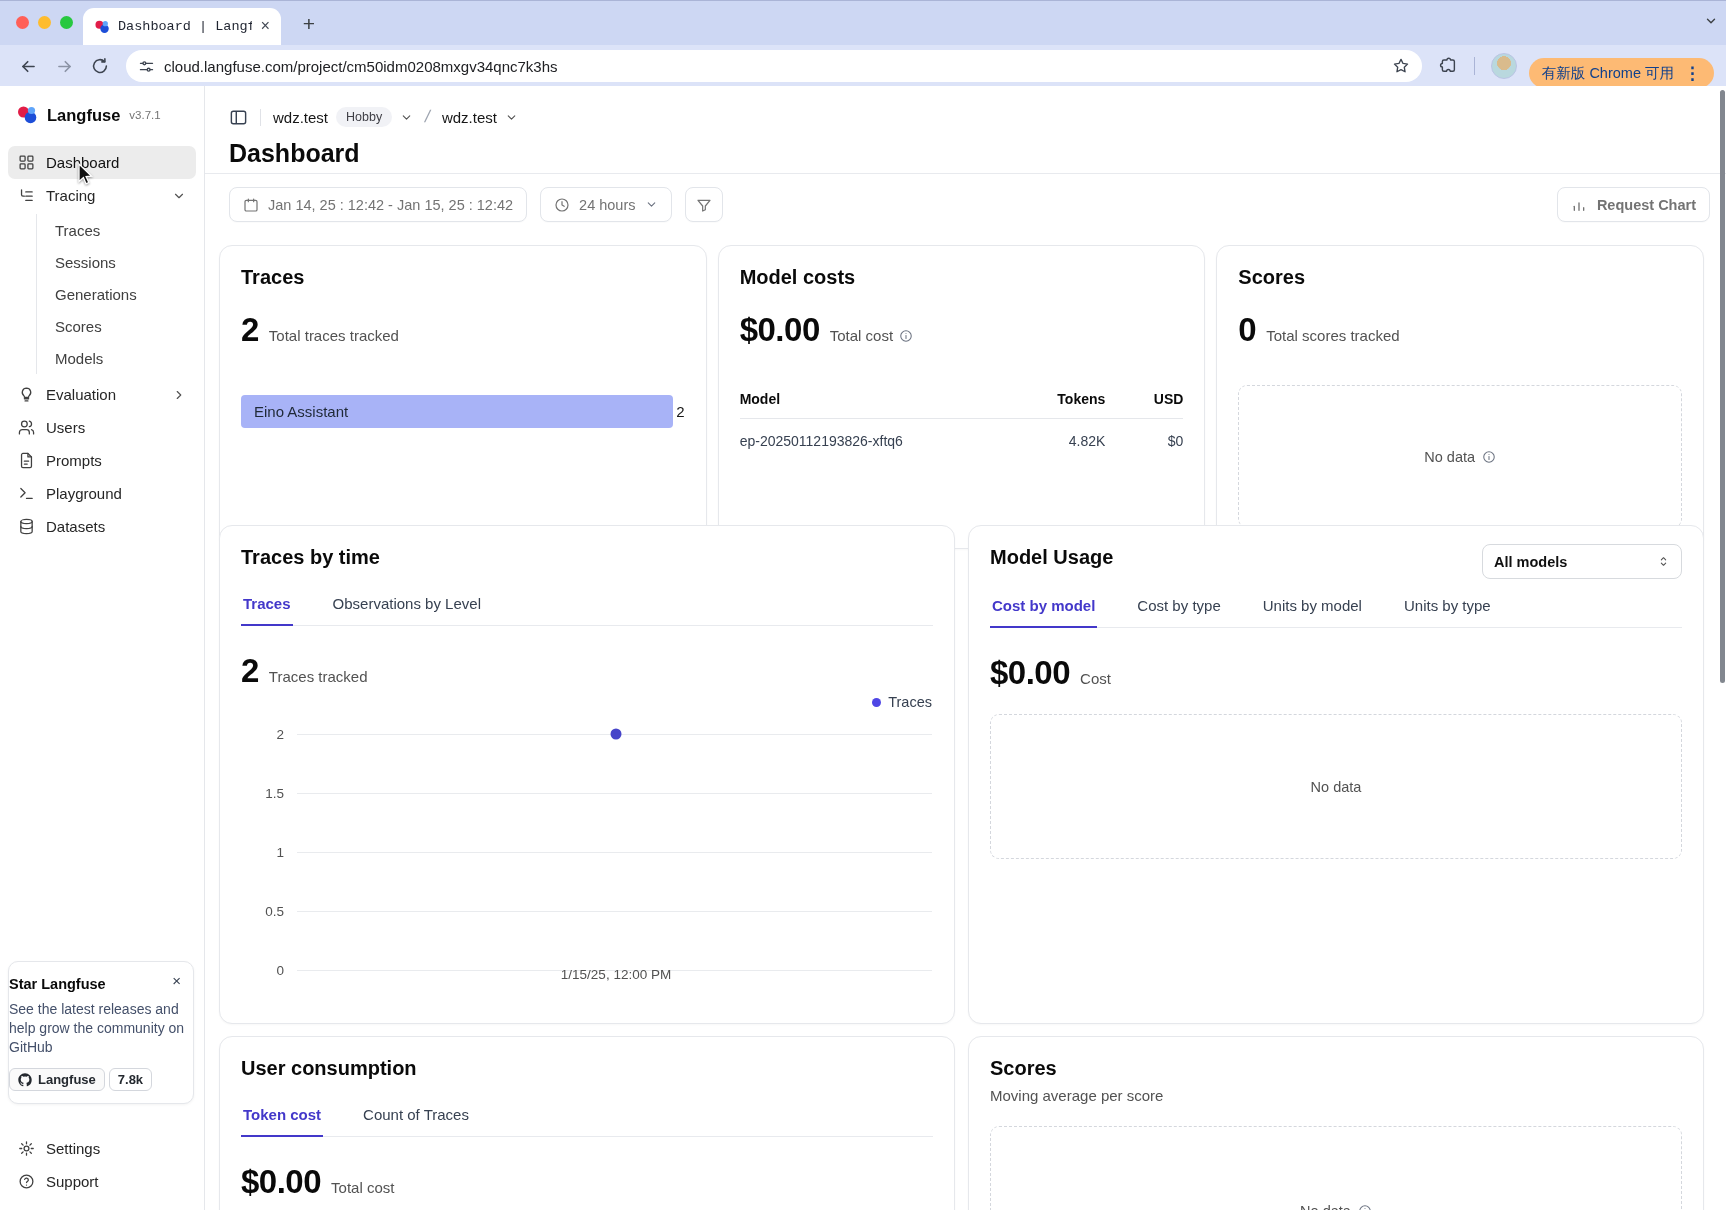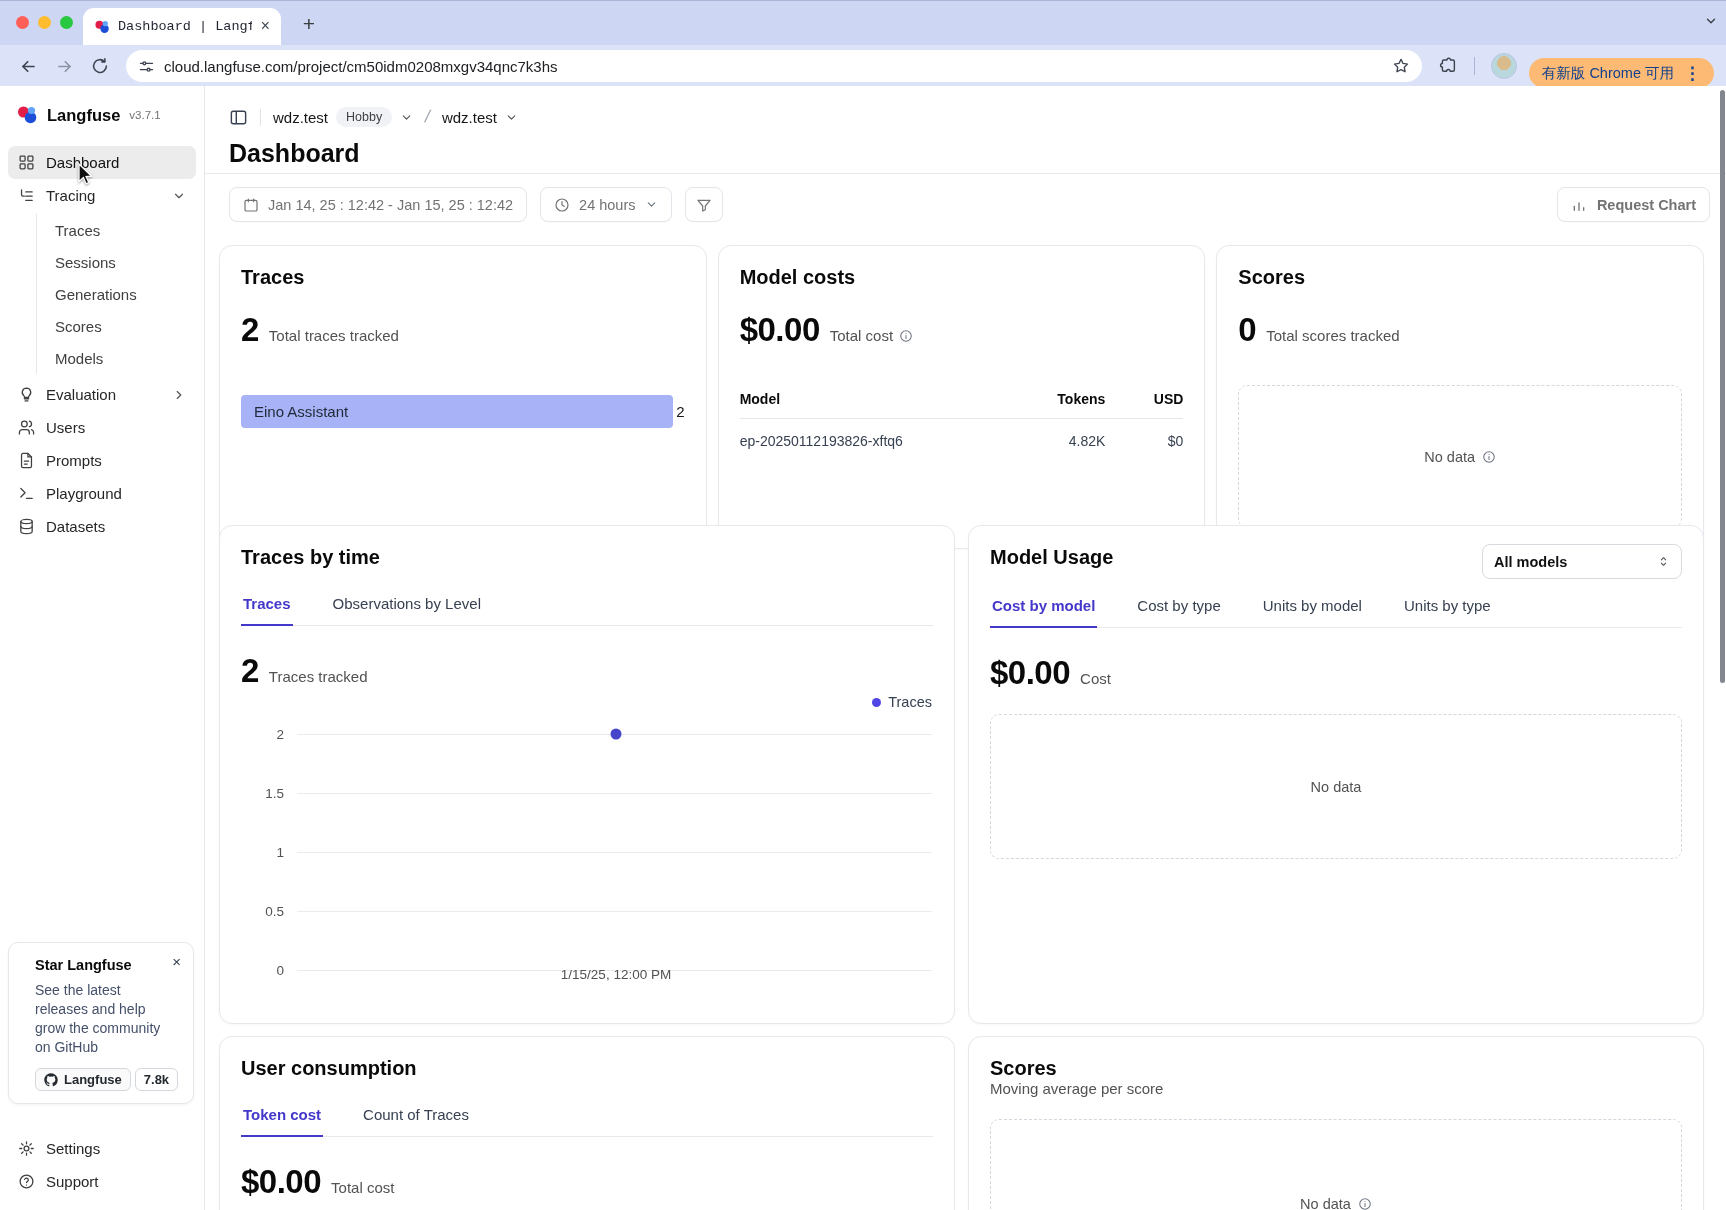--- a/index.html
+++ b/index.html
@@ -36,21 +36,21 @@
 .brand { font-size:16.5px; font-weight:700; color:#0a0a0a; }
 .version { font-size:11.5px; color:#737373; }
 .nav { padding:8px; }
 .nav-item { display:flex; align-items:center; gap:11px; height:33px; padding:0 10px; border-radius:7px; font-size:15px; color:#262626; cursor:default; }
 .nav-item.active { background:#ececec; font-weight:500; color:#111; }
 .nav-item .spacer { margin-left:auto; }
 .nav-icon { color:#404040; }
 .sub { margin:2px 0 4px 28px; border-left:1px solid #e5e7eb; }
 .sub-item { height:32px; display:flex; align-items:center; padding-left:18px; font-size:15px; color:#404040; }
 .sidebar-bottom { position:absolute; bottom:0; left:0; right:0; }
-.star-card { margin:0 10px 28px 8px; border:1px solid #e5e7eb; border-radius:10px; background:#fff; box-shadow:0 1px 3px rgba(0,0,0,.05); padding:14px 26px 12px; position:relative; }
+.star-card { margin:0 10px 28px 8px; border:1px solid #e5e7eb; border-radius:10px; background:#fff; box-shadow:0 1px 3px rgba(0,0,0,.05); padding:14px 0 12px; position:relative; }
 .star-title { font-size:14.5px; font-weight:700; color:#0a0a0a; margin-bottom:8px; }
 .star-body { font-size:14px; line-height:1.35; color:#44506a; margin-bottom:11px; }
 .star-close { position:absolute; top:11px; right:12px; font-size:15px; color:#374151; line-height:1; }
 .gh-row { display:flex; gap:4px; align-items:center; }
 .gh-btn { display:flex; align-items:center; gap:6px; border:1px solid #d4d7dd; border-radius:6px; background:#fafafa; padding:3px 8px; font-size:13px; font-weight:700; color:#24292f; }
 .gh-count { border:1px solid #d4d7dd; border-radius:6px; background:#fff; padding:3px 8px; font-size:13px; font-weight:700; color:#24292f; }
 .foot-list { padding:0 8px 12px; }
 
 
 .main { position:absolute; top:0; left:205px; width:1521px; height:100%; }
@@ -99,21 +99,21 @@
 .legend { position:absolute; top:168px; right:22px; display:flex; align-items:center; gap:7px; font-size:14.5px; color:#374151; }
 .legend-dot { width:9px; height:9px; border-radius:50%; background:#4f46e5; }
 .gl { position:absolute; left:77px; right:22px; height:1px; background:#e9ebee; }
 .ytick { position:absolute; left:0; width:64px; text-align:right; font-size:13.5px; color:#525252; transform:translateY(-50%); }
 .dp { position:absolute; width:11px; height:11px; border-radius:50%; background:#4644c9; transform:translate(-50%,-50%); }
 .xlabel { position:absolute; top:441px; left:396px; transform:translateX(-50%); font-size:13.5px; color:#525252; }
 
 .mu-head { display:flex; align-items:flex-start; justify-content:space-between; }
 .select { width:200px; height:35px; border:1px solid #d7dade; border-radius:8px; display:flex; align-items:center; justify-content:space-between; padding:0 11px; font-size:14.5px; color:#111; font-weight:600; margin-top:-2px; }
 .dash-mu { margin-top:22px; height:145px; }
-.sub-caption { font-size:15px; color:#525252; }
+.sub-caption { font-size:15px; color:#525252; margin-top:7px; }
 .dash-sb { margin-top:22px; height:170px; }
 
 .scroll-thumb { position:absolute; top:4px; right:1px; width:5px; height:593px; background:#82878f; border-radius:3px; }
 .cursor { position:absolute; left:74px; top:162px; filter:drop-shadow(0 1px 1px rgba(0,0,0,.4)); z-index:50; }
 </style>
 </head>
 <body>
 
 <div class="chrome">
   <div class="tabstrip">

